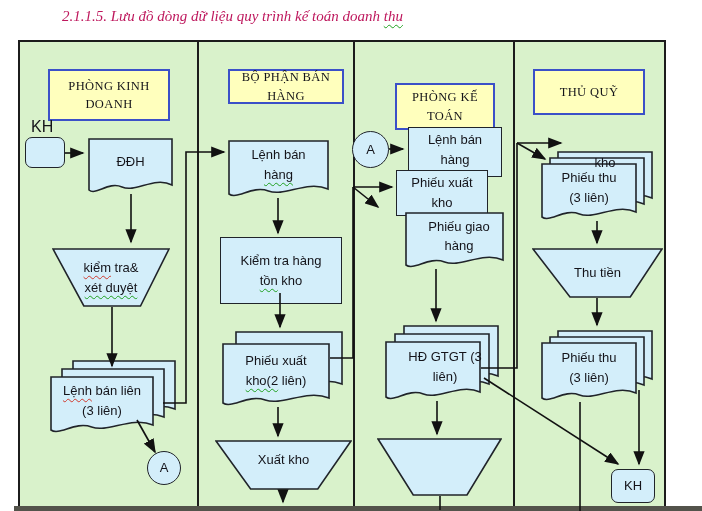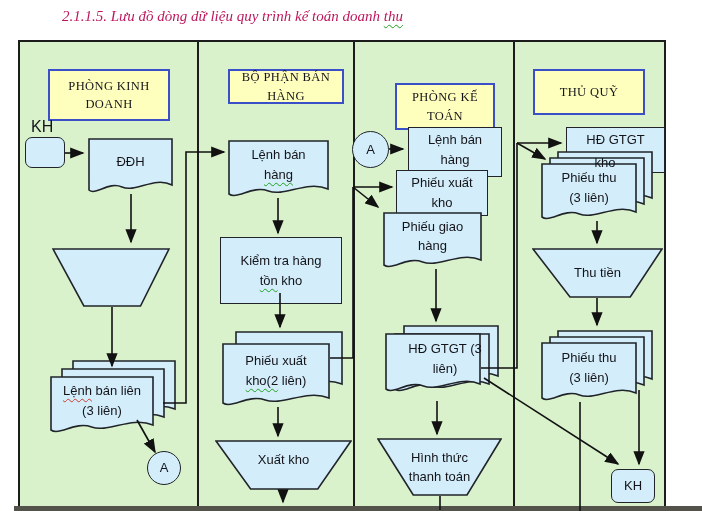--- a/index.html
+++ b/index.html
@@ -73,20 +73,21 @@
       <svg class="shape-bg" width="85" height="56" viewBox="0 0 85 56">
         <path d="M1,1 H84 V47 C66.3,38 47.6,55 34,49 C20.4,43 7.6499999999999995,58 1,52 Z"></path>
       </svg>
     <div class="lbl"><span>ĐĐH</span></div>
   </div>
 
   <div class="node trap" style="left:52px;top:248px;width:118px;height:59px">
       <svg class="shape-bg" width="118" height="59" viewBox="0 0 118 59">
         <polygon points="1,1 117,1 88.5,58 31.860000000000003,58"></polygon>
       </svg>
+    <div class="lbl"><span class="sq-r">kiểm</span><span> tra&amp;</span><br><span class="sq-g">xét duyệt</span></div>
   </div>
 
   <div>
     <div class="node doc" style="left:72px;top:360px;width:104px;height:58px">
         <svg class="shape-bg" width="104" height="58" viewBox="0 0 104 58">
           <path d="M1,1 H103 V49 C81.12,40 58.24000000000001,57 41.6,51 C24.96,45 9.36,60 1,54 Z"></path>
         </svg>
       </div>
     <div class="node doc" style="left:61px;top:368px;width:104px;height:58px">
         <svg class="shape-bg" width="104" height="58" viewBox="0 0 104 58">
@@ -142,56 +143,52 @@
     </div>
 
   <div class="node rectnode top" style="left:408px;top:127px;width:94px;height:50px">
     <div class="lbl"><span>Lệnh bán</span><br><span>hàng</span></div>
   </div>
 
   <div class="node rectnode top" style="left:396px;top:170px;width:92px;height:46px">
     <div class="lbl"><span>Phiếu  xuất</span><br><span>kho</span></div>
   </div>
 
-  <div class="node doc" style="left:383px;top:212px;width:99px;height:57px">
+  <div class="node doc" style="left:405px;top:212px;width:108px;height:57px">
       <svg class="shape-bg" width="99" height="57" viewBox="0 0 99 57">
         <path d="M1,1 H98 V48 C77.22,39 55.440000000000005,56 39.6,50 C23.759999999999998,44 8.91,59 1,53 Z"></path>
       </svg>
     <div class="lbl"><span>Phiếu giao</span><br><span>hàng</span></div>
   </div>
 
   <div>
     <div class="node doc" style="left:403px;top:325px;width:96px;height:60px">
         <svg class="shape-bg" width="96" height="60" viewBox="0 0 96 60">
           <path d="M1,1 H95 V51 C74.88,42 53.760000000000005,59 38.400000000000006,53 C23.04,47 8.64,62 1,56 Z"></path>
         </svg>
       </div>
     <div class="node doc" style="left:394px;top:333px;width:96px;height:60px">
         <svg class="shape-bg" width="96" height="60" viewBox="0 0 96 60">
           <path d="M1,1 H95 V51 C74.88,42 53.760000000000005,59 38.400000000000006,53 C23.04,47 8.64,62 1,56 Z"></path>
         </svg>
       </div>
-    <div class="node doc" style="left:385px;top:333px;width:120px;height:60px">
+    <div class="node doc" style="left:385px;top:341px;width:120px;height:60px">
         <svg class="shape-bg" width="96" height="60" viewBox="0 0 96 60">
           <path d="M1,1 H95 V51 C74.88,42 53.760000000000005,59 38.400000000000006,53 C23.04,47 8.64,62 1,56 Z"></path>
         </svg>
       <div class="lbl"><span>HĐ GTGT (3</span><br><span>liên)</span></div>
     </div>
   </div>
 
   <div class="node trap" style="left:377px;top:438px;width:125px;height:58px">
       <svg class="shape-bg" width="125" height="58" viewBox="0 0 125 58">
         <polygon points="1,1 124,1 90,57 36.25,57"></polygon>
       </svg>
-    <div class="lbl"><span>Hình  thức</span><br><span>thanh  toán</span></div>
-  </div>
-
-  <div class="node rectnode top" style="left:566px;top:127px;width:99px;height:46px">
-    <div class="lbl"><span>HĐ GTGT</span></div>
-  </div>
+  </div>
+
 
   <div>
     <div class="node doc top" style="left:557px;top:151px;width:96px;height:56px">
         <svg class="shape-bg" width="96" height="56" viewBox="0 0 96 56">
           <path d="M1,1 H95 V47 C74.88,38 53.760000000000005,55 38.400000000000006,49 C23.04,43 8.64,58 1,52 Z"></path>
         </svg>
       <div class="lbl"><span>kho</span></div>
     </div>
     <div class="node doc" style="left:549px;top:157px;width:96px;height:56px">
         <svg class="shape-bg" width="96" height="56" viewBox="0 0 96 56">

